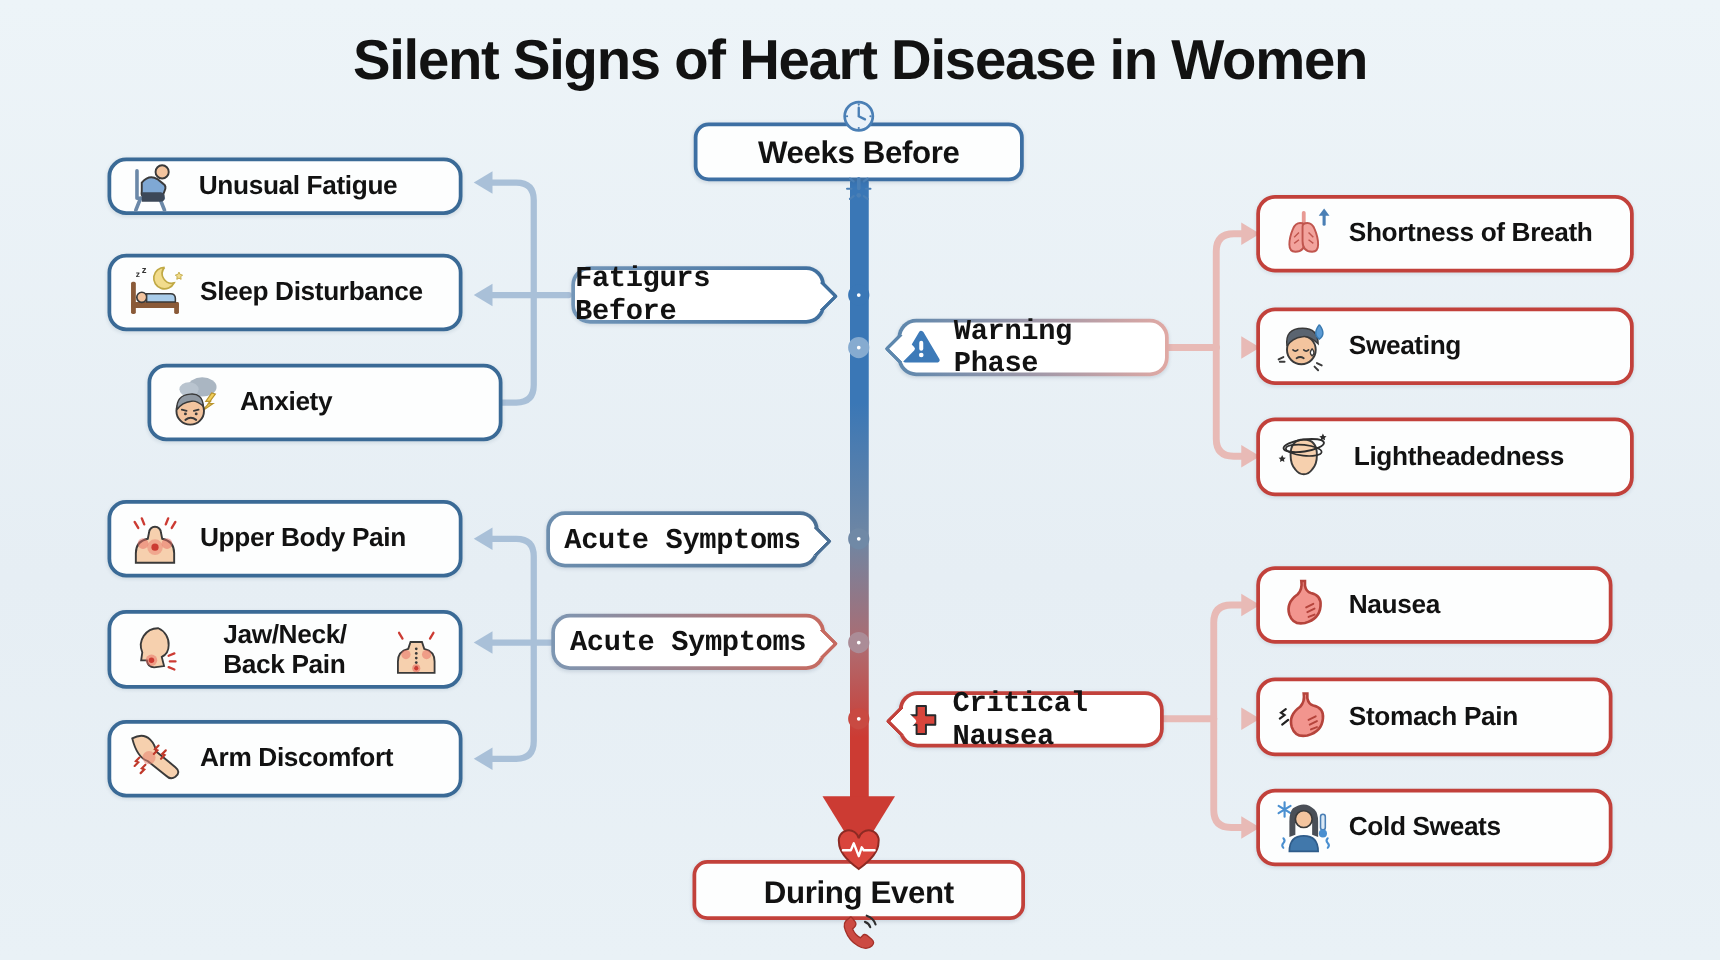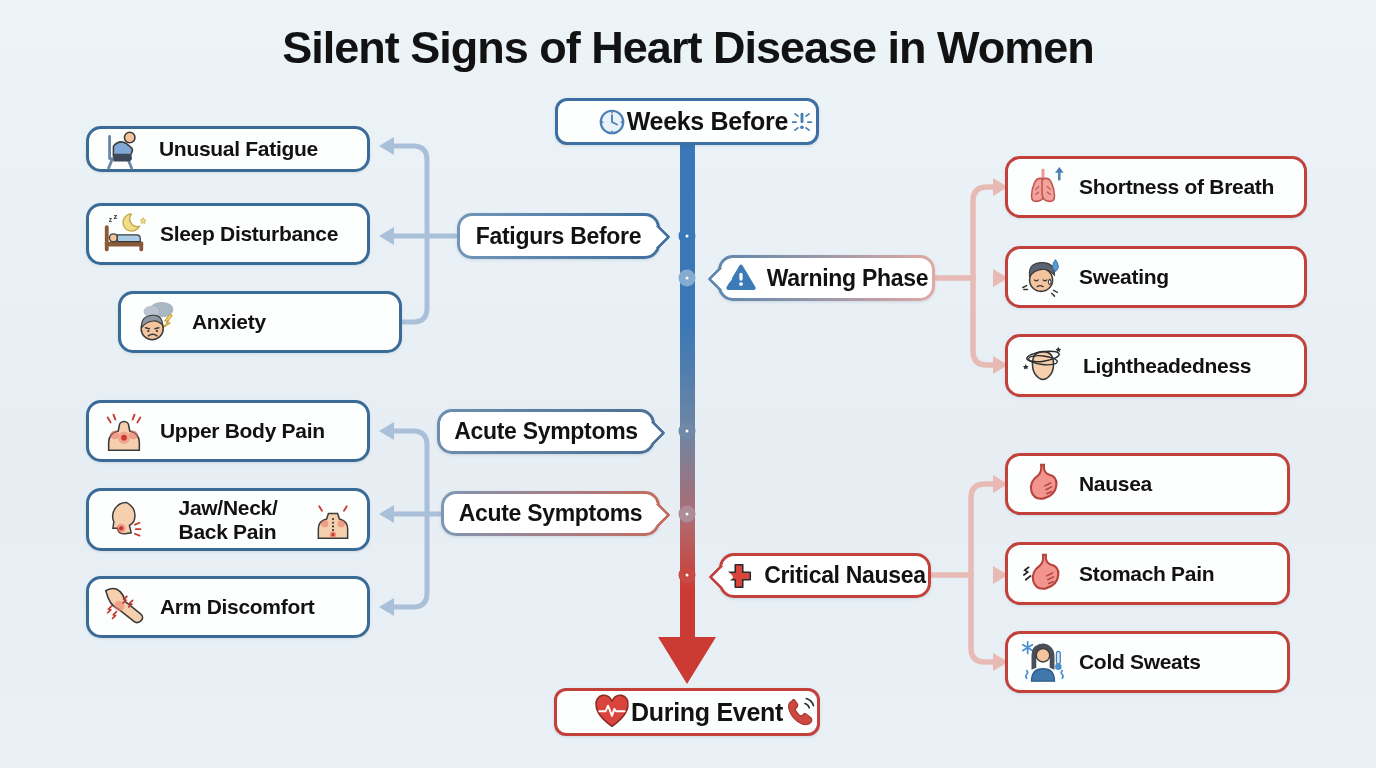--- a/index.html
+++ b/index.html
@@ -24,27 +24,27 @@
 
   .box { position:absolute; z-index:2; background:#fdfefe; border:3px solid #3a6a96; border-radius:15px;
          display:flex; align-items:center; gap:13px; padding:0 12px;
          box-shadow:0 1px 3px rgba(40,70,100,.12); }
   .box.red { border-color:#c2413b; }
   .box-label { font-size:21px; font-weight:700; color:#121212; letter-spacing:-0.3px;
                white-space:pre-line; line-height:1.12; }
   .icon { display:flex; align-items:center; justify-content:center; flex:0 0 auto; }
 
   .badge { position:absolute; z-index:4; background:#fdfefe; border:3px solid #3d6fa3; border-radius:12px;
-           display:flex; align-items:center; justify-content:flex-end; gap:0;
-           box-shadow:0 1px 3px rgba(40,70,100,.15); }
+           display:flex; align-items:center; justify-content:center; gap:0;
+           box-shadow:0 1px 3px rgba(40,70,100,.15);flex-direction:column; }
   .badge.red { border-color:#c2413b; }
   .badge-label { font-size:25px; font-weight:700; color:#121212; letter-spacing:-0.3px; }
 
   .bubble { position:absolute; z-index:4; border-radius:15px; padding:3px;
-            box-shadow:0 1px 3px rgba(40,70,100,.15); }
+            box-shadow:0 1px 3px rgba(40,70,100,.15);font-family:Liberation Mono, monospace; }
   .bubble-inner { background:#fff; border-radius:12px; width:100%; height:100%;
             display:flex; align-items:center; justify-content:center; gap:10px; }
   .bubble-label { font-size:23px; font-weight:700; color:#121212; letter-spacing:-0.3px; }
   .bubble::after { content:""; position:absolute; top:50%; width:15px; height:15px;
             margin-top:-8px; background:#fff; border-radius:2px; }
   .bubble.point-right::after { right:-7px; transform:rotate(45deg);
             border-top:3px solid var(--pc); border-right:3px solid var(--pc); }
   .bubble.point-left::after  { left:-7px; transform:rotate(45deg);
             border-bottom:3px solid var(--pc); border-left:3px solid var(--pc); }
 </style>

